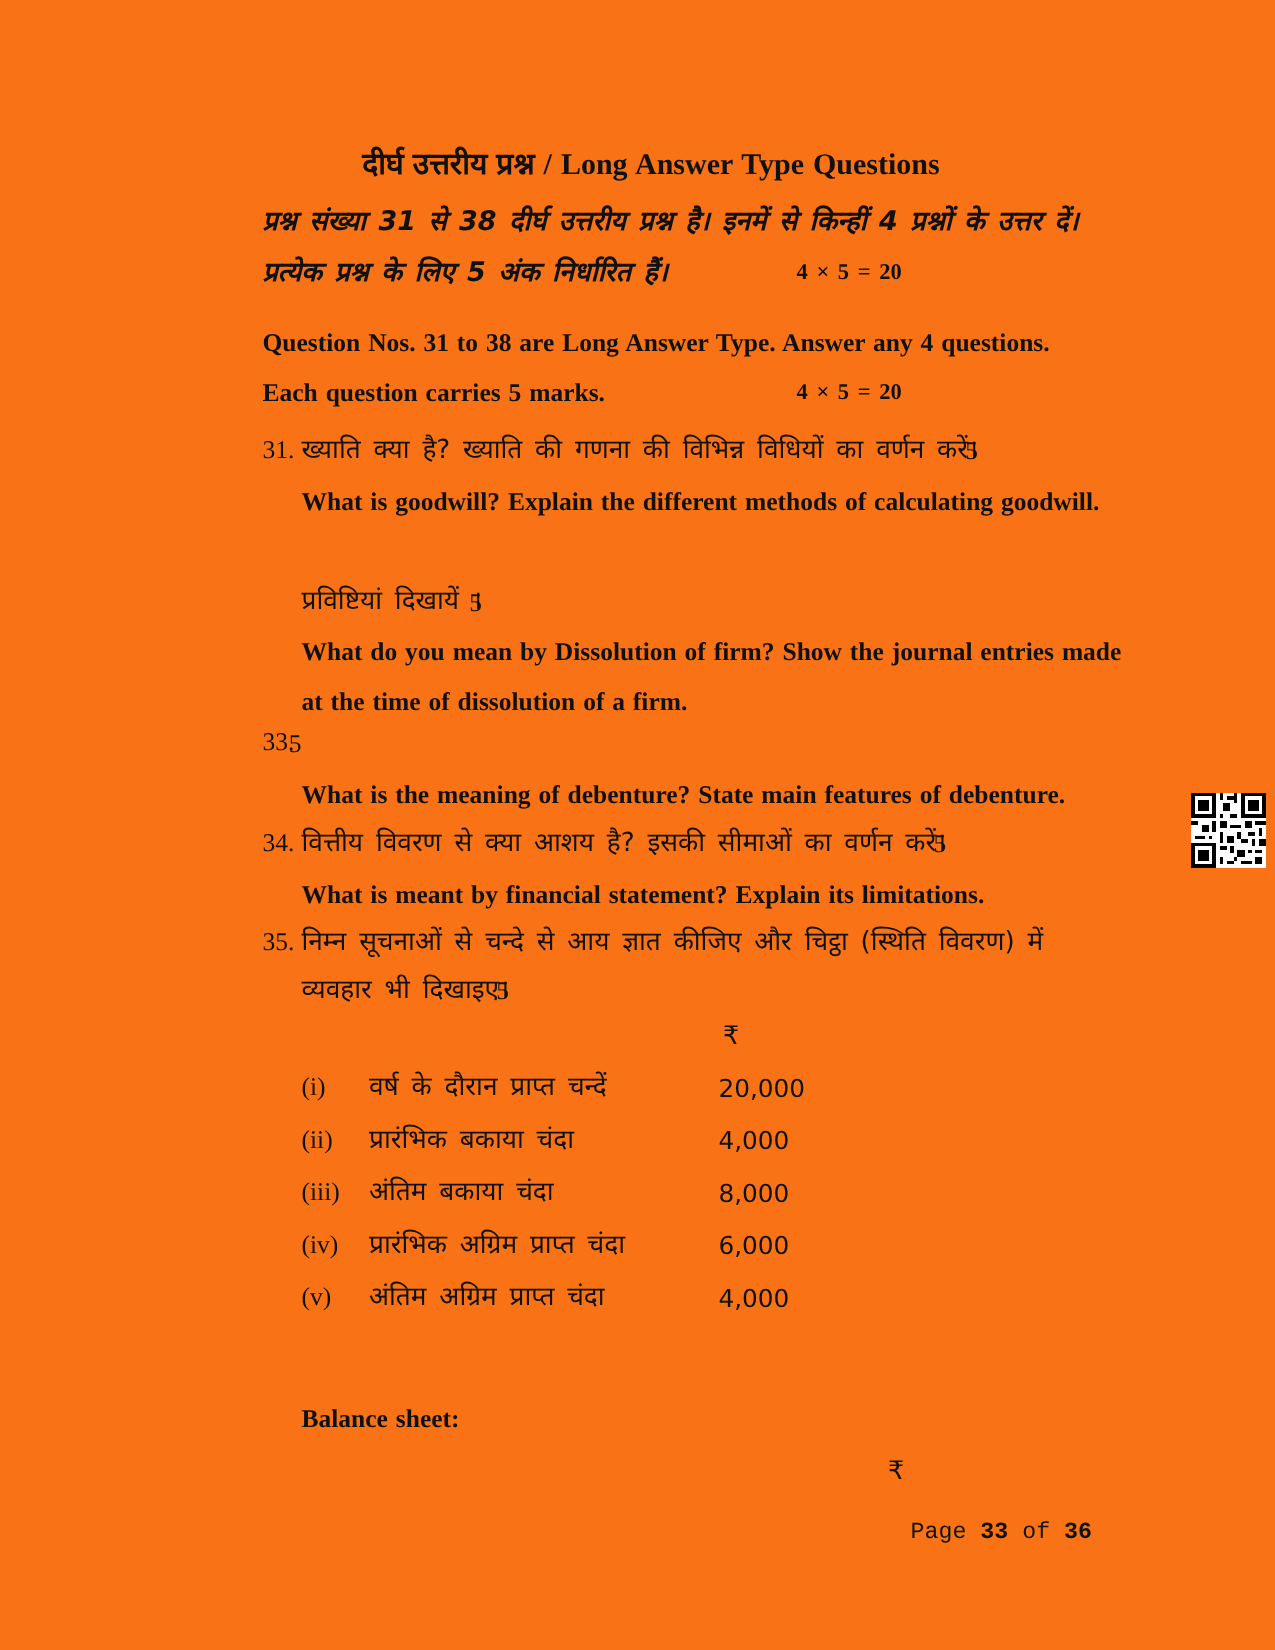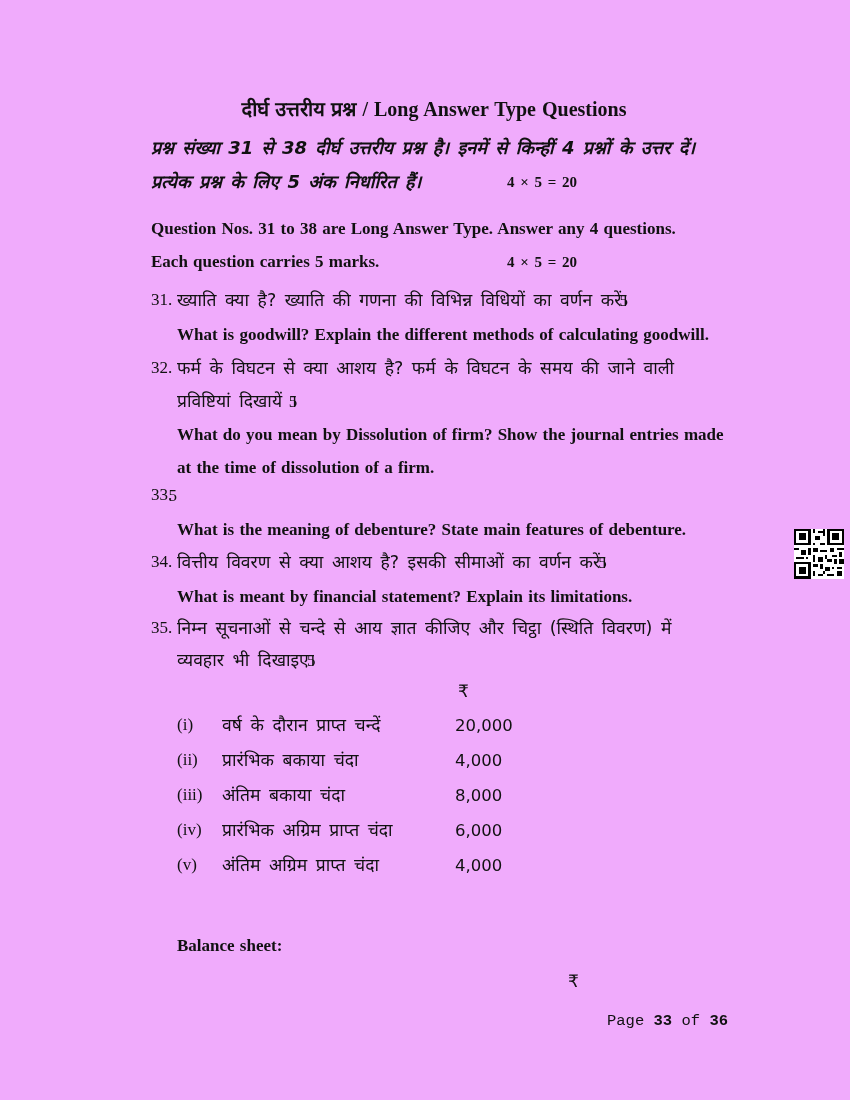--- a/index.html
+++ b/index.html
@@ -1,19 +1,19 @@
 <!DOCTYPE html>
 <html><head>
 <meta charset="utf-8">
 <style>
   html,body{margin:0;padding:0;background:#ffffff;}
-  .page{position:relative;width:850px;height:1100px;background:#f0abfc;overflow:hidden;
+  .page{position:relative;width:850px;height:1100px;background:#f97316;overflow:hidden;
         color:#111;font-family:"Liberation Serif",serif;}
   .content{position:absolute;left:151px;top:0;width:566px;height:1100px;}
-  .line{position:absolute;white-space:nowrap;font-size:17px;line-height:22px;}
+  .line{position:absolute;white-space:nowrap;font-size:17px;line-height:22px;margin-left:24px;}
   .hindi{font-family:"DejaVu Sans",sans-serif;font-size:17.5px;word-spacing:3px;}
   .hindi-italic{font-family:"DejaVu Sans",sans-serif;font-style:italic;font-weight:600;
         font-size:18px;word-spacing:2px;}
   .eng-bold{font-family:"Liberation Serif",serif;font-weight:bold;font-size:17px;word-spacing:1px;}
   .title{position:absolute;top:95px;left:0;width:100%;text-align:center;font-weight:bold;
         font-size:20px;font-family:"Liberation Serif",serif;word-spacing:1px;}
   .qline{padding-left:26px;}
   .qnum{position:absolute;left:0;top:0;font-family:"Liberation Serif",serif;
         font-weight:normal;font-style:normal;font-size:17px;word-spacing:0;}
   .marks{position:absolute;right:0;top:1px;font-family:"Liberation Serif",serif;
@@ -50,24 +50,20 @@
       <span class="formula">4 × 5 = 20</span>
     </div>
 
     <div class="line hindi qline" style="top:289px;">
       <span class="qnum">31.</span>
       <span>ख्याति क्या है? ख्याति की गणना की विभिन्न विधियों का वर्णन करें।</span>
       <span class="marks">5</span>
     </div>
     <div class="line eng-bold qline" style="top:324px;">What is goodwill? Explain the different methods of calculating goodwill.</div>
 
-    <div class="line hindi qline" style="top:357px;">
-      <span class="qnum">32.</span>
-      <span>फर्म के विघटन से क्या आशय है? फर्म के विघटन के समय की जाने वाली</span>
-    </div>
     <div class="line hindi qline" style="top:390px;">
       <span>प्रविष्टियां दिखायें ।</span>
       <span class="marks">5</span>
     </div>
     <div class="line eng-bold qline" style="top:424px;">What do you mean by Dissolution of firm? Show the journal entries made</div>
     <div class="line eng-bold qline" style="top:457px;">at the time of dissolution of a firm.</div>
 
     <div class="line hindi qline" style="top:484px;">
       <span class="qnum">33.</span>
       <span class="marks">5</span>

